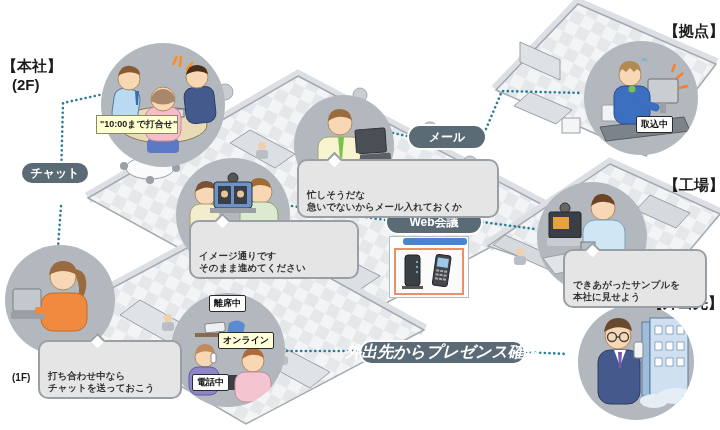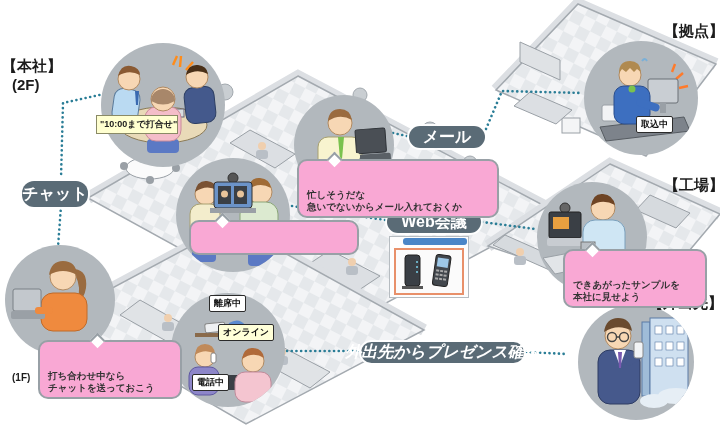--- a/index.html
+++ b/index.html
@@ -1,26 +1,26 @@
 <!DOCTYPE html>
 <html style="--badge_bg: #5a6b76; --connector: #2a7d96; --circle_bg: #b2b8bd; --note_bg: #ffffd0;"><head>
 <meta charset="utf-8">
 <style>
   html,body{margin:0;padding:0;background:#fff;}
   .stage{position:relative;width:720px;height:430px;background:#fff;overflow:hidden;
          font-family:"Liberation Sans",sans-serif;}
   .abs{position:absolute;}
   svg{display:block;}
   .area-label{font-weight:bold;color:#1c1c1c;font-size:15px;white-space:nowrap;}
-  .badge{background:var(--badge_bg,#5a6b76);color:#fff;font-weight:bold;font-size:16px;
+  .badge{background:var(--badge_bg,#5a6b76);color:#fff;font-weight:bold;font-size:12px;
          display:flex;align-items:center;justify-content:center;border-radius:12px;
          box-shadow:0 0 0 2px rgba(255,255,255,.95);white-space:nowrap;}
   .badge.small{font-size:16px;font-style:italic;}
   .scene-circle{border-radius:50%;background:var(--circle_bg,#b2b8bd);overflow:hidden;}
-  .bubble{background:#f9a8d4;border:2px solid #98a0a6;border-radius:10px;padding:3px 8px;
+  .bubble{background:#e5e5e5;border:2px solid #98a0a6;border-radius:10px;padding:3px 8px;
           font-size:9.5px;font-weight:bold;color:#333;white-space:pre-line;line-height:1.3;}
   .tail{position:absolute;width:9px;height:9px;background:#fff;
         border-left:2px solid #98a0a6;border-top:2px solid #98a0a6;
         transform:rotate(45deg);top:-7px;}
   .note{background:var(--note_bg,#ffffd0);border:1px solid #8a8a66;font-size:9px;font-weight:bold;
         text-align:center;padding:2px 3px;color:#222;white-space:nowrap;}
   .status{background:#fff;border:1.5px solid #2b2b2b;font-size:9px;font-weight:bold;
           padding:1px 4px;color:#111;border-radius:2px;white-space:nowrap;}
   .status.online{background:#ffffd8;}
 </style>
@@ -289,38 +289,40 @@
     </svg>
   </div>
 
   <div class="abs area-label" style="left:2px;top:57px">【本社】</div>
   <div class="abs area-label" style="left:12px;top:76px">(2F)</div>
   <div class="abs area-label" style="left:12px;top:372px;font-size:10px">(1F)</div>
   <div class="abs area-label" style="left:664px;top:22px">【拠点】</div>
   <div class="abs area-label" style="left:664px;top:176px">【工場】</div>
   <div class="abs area-label" style="left:648px;top:294px">【外出先】</div>
 
-  <div class="badge abs" style="left:22px;top:181px;width:66px;height:26px">チャット</div>
+  <div class="badge abs" style="left:22px;top:163px;width:66px;height:20px">チャット</div>
   <div class="badge abs" style="left:409px;top:126px;width:76px;height:22px">メール</div>
   <div class="badge abs" style="left:387px;top:211px;width:94px;height:22px">Web会議</div>
   <div class="badge small abs" style="left:361px;top:342px;width:163px;height:21px">外出先からプレゼンス確認</div>
 
   <div class="note abs" style="left:96px;top:115px;width:74px">"10:00まで打合せ"</div>
   <div class="status abs" style="left:209px;top:295px">離席中</div>
-  <div class="status online abs" style="left:218px;top:324px">オンライン</div>
+  <div class="status online abs" style="left:218px;top:332px">オンライン</div>
   <div class="status abs" style="left:192px;top:374px">電話中</div>
   <div class="status abs" style="left:636px;top:116px">取込中</div>
 
   <div class="bubble abs" style="left:297px;top:159px;width:182px">
     <div class="tail" style="left:30px"></div>
     <span>忙しそうだな
 急いでないからメール入れておくか</span>
   </div>
   <div class="bubble abs" style="left:189px;top:220px;width:150px">
     <div class="tail" style="left:26px"></div>
+    <span>イメージ通りです
+そのまま進めてください</span>
   </div>
   <div class="bubble abs" style="left:38px;top:340px;width:124px">
     <div class="tail" style="left:52px"></div>
     <span>打ち合わせ中なら
 チャットを送っておこう</span>
   </div>
   <div class="bubble abs" style="left:563px;top:249px;width:124px">
     <div class="tail" style="left:22px"></div>
     <span>できあがったサンプルを
 本社に見せよう</span>

